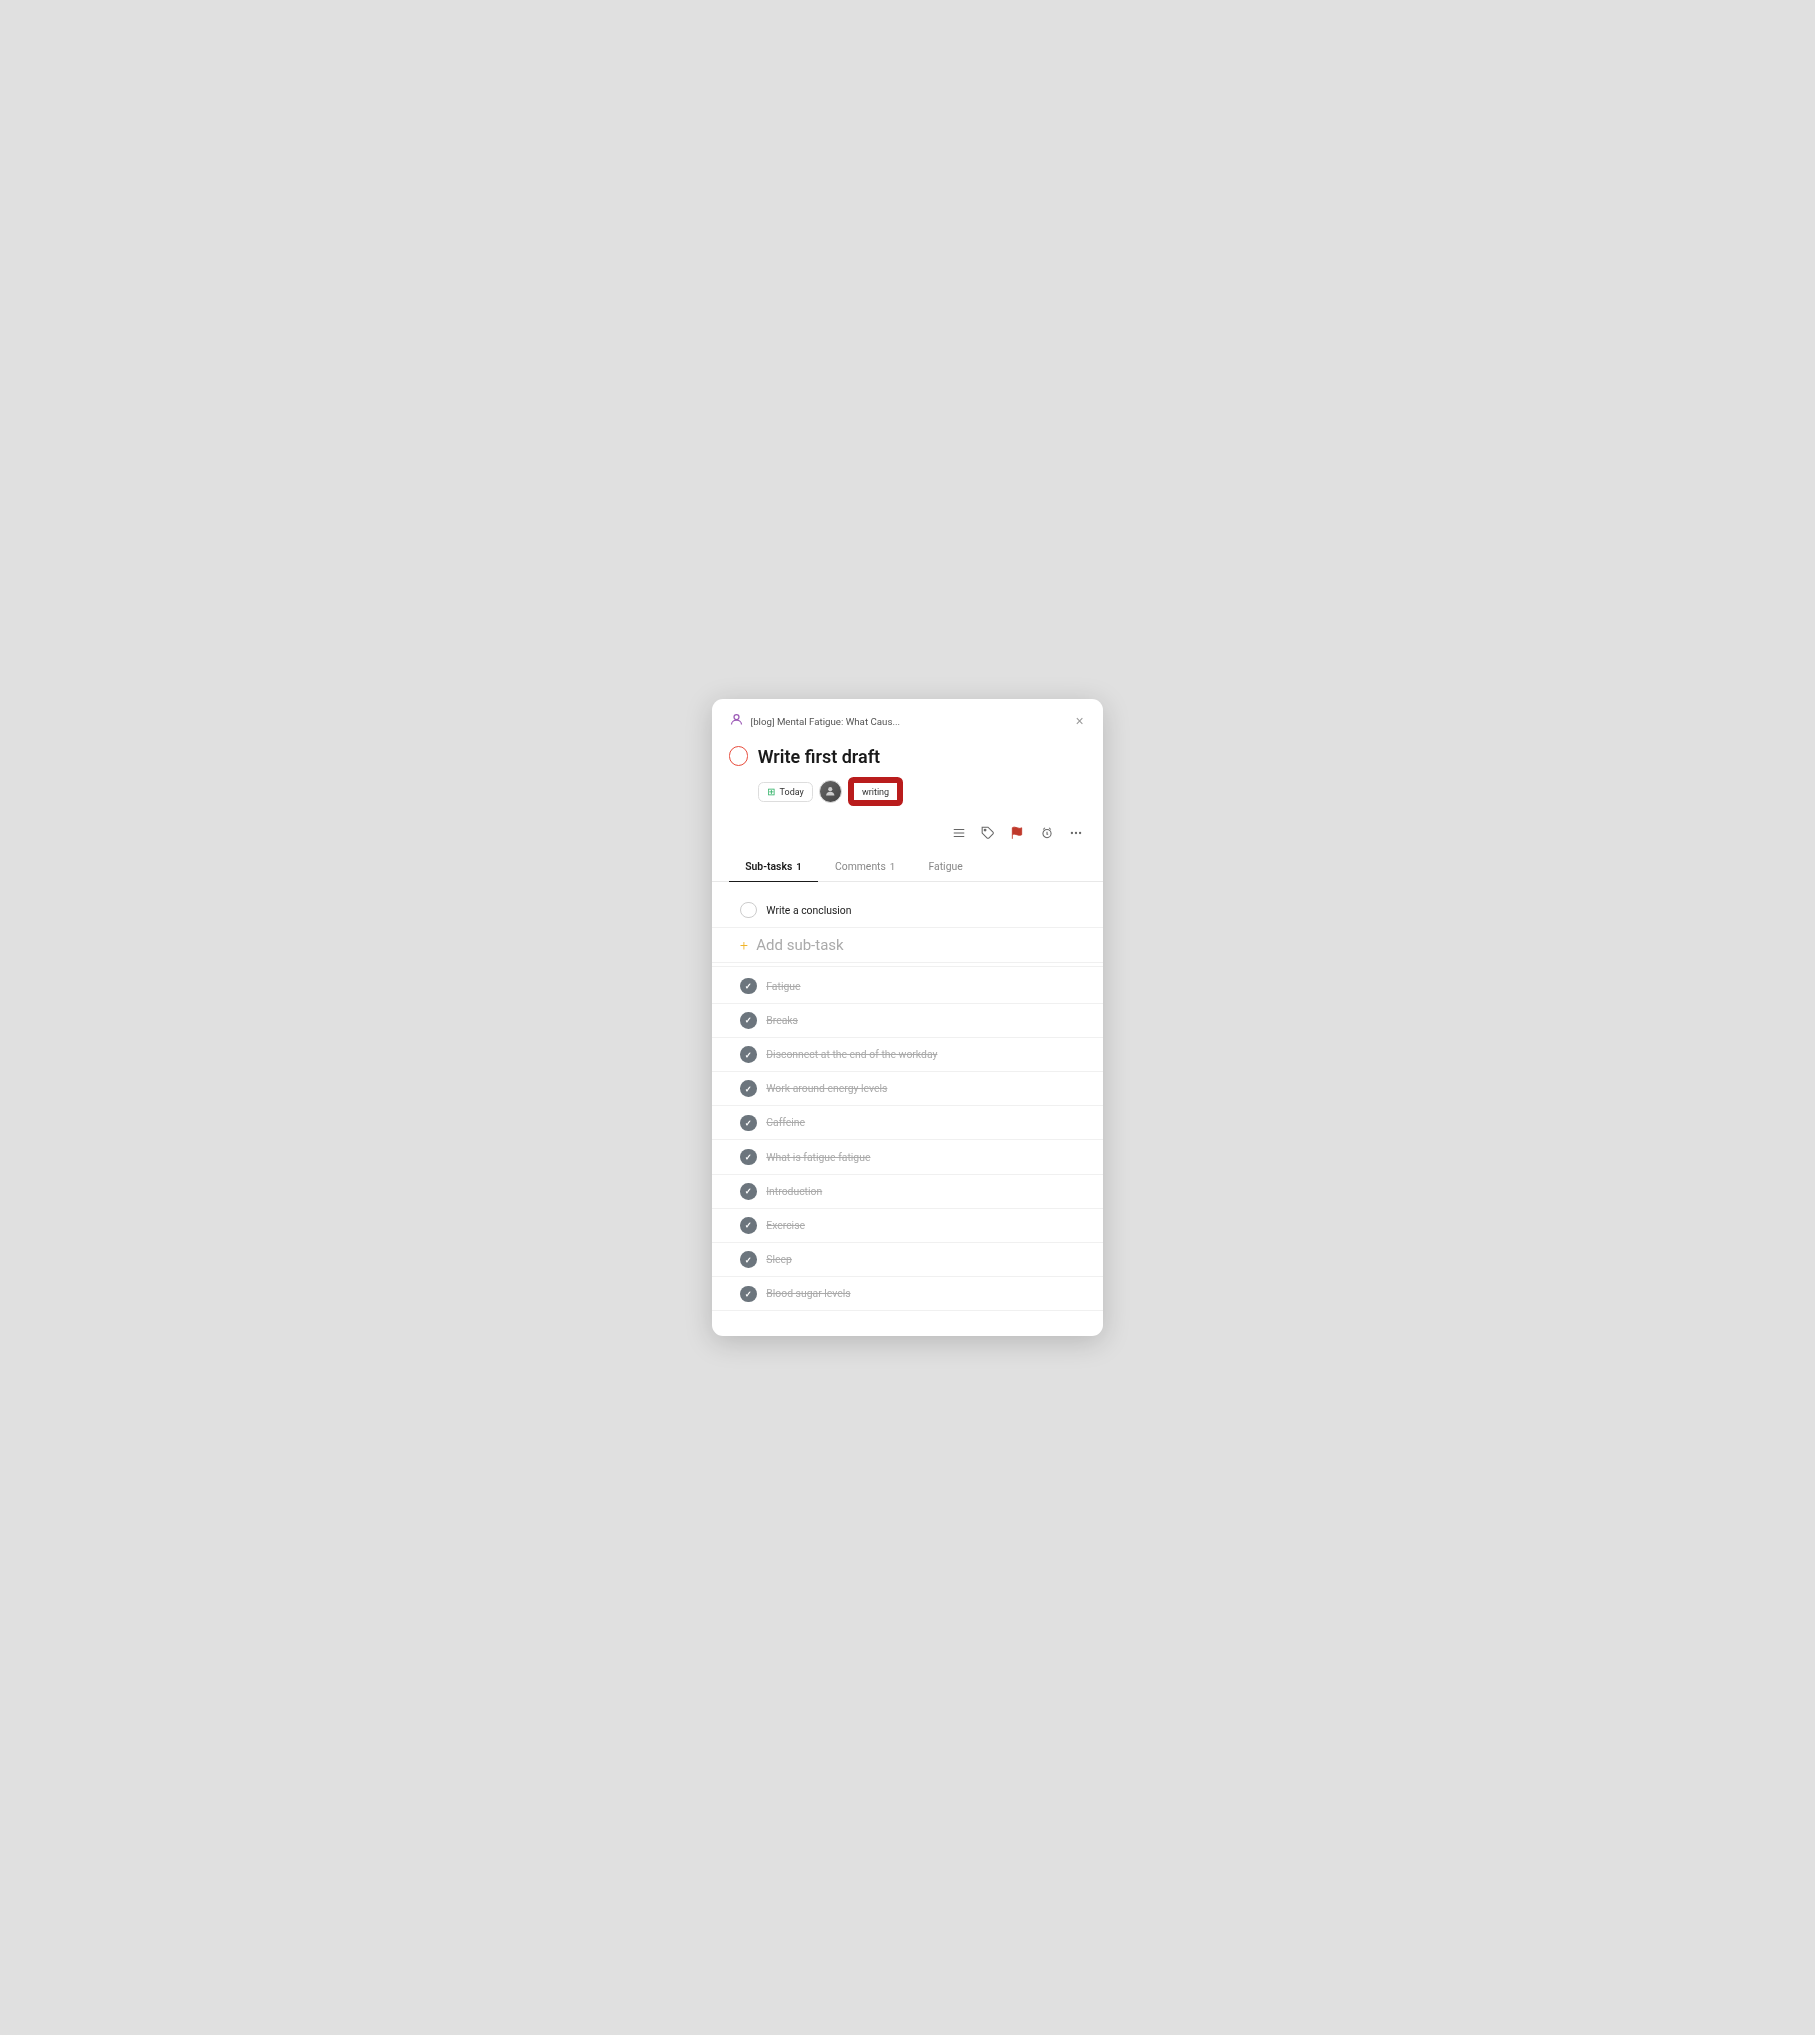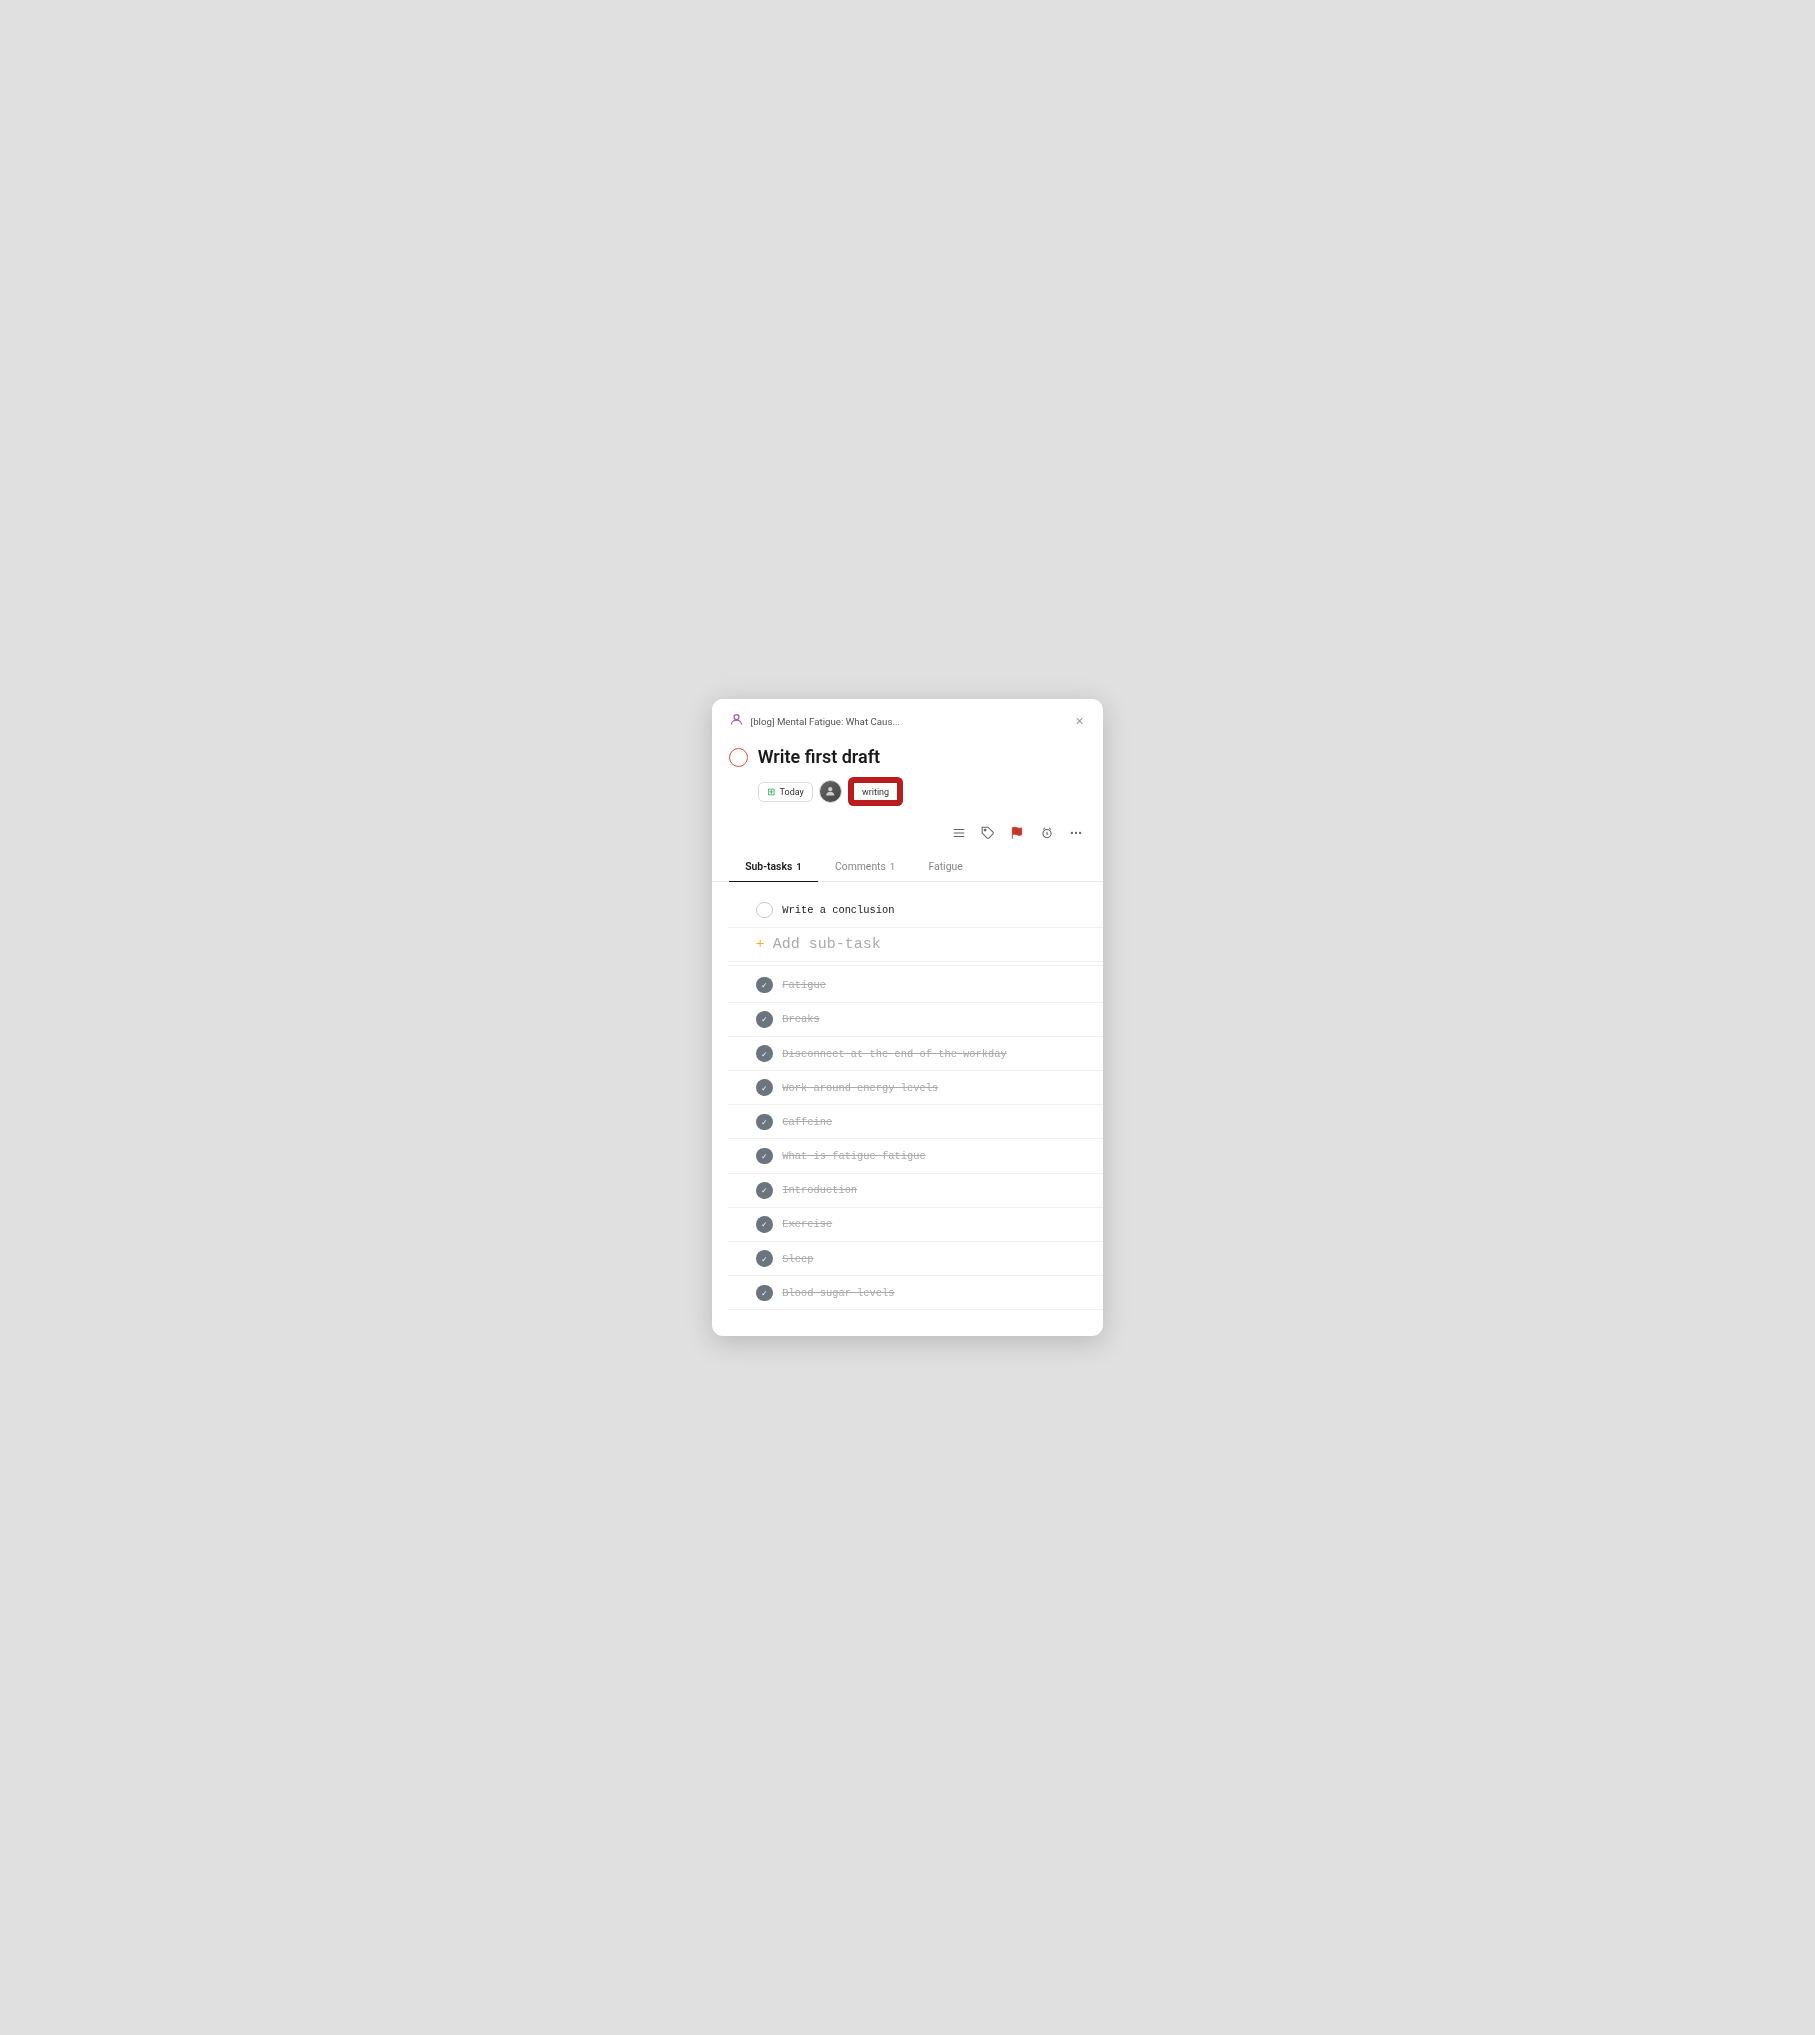--- a/index.html
+++ b/index.html
@@ -60,21 +60,21 @@
       cursor: pointer;
       color: #999;
       font-size: 14px;
       line-height: 1;
       padding: 2.8px;
       border-radius: 2.8px;
     }
 
     .task-title-section {
       display: flex;
-      align-items: flex-end;
+      align-items: flex-start;
       gap: 9.7px;
       padding: 7px 16.6px 9.7px 16.6px;
     }
 
     .task-circle {
       width: 19.4px;
       height: 19.4px;
       border-radius: 50%;
       border: 1.7px solid #e74c3c;
       background: white;
@@ -194,23 +194,22 @@
       border-bottom: 1.7px solid #1a1a1a;
     }
 
     .tab-count {
       font-size: 9.7px;
       color: inherit;
       margin-left: 1.4px;
     }
 
     .subtasks-content {
-      padding: 11px 0 0 16px;
+      padding: 11px 0 0 0;
       flex: 1;
-      font-family: Liberation Mono, monospace;
     }
 
     .subtask-item {
       display: flex;
       align-items: center;
       gap: 9.7px;
       padding: 8.3px 16.6px 8.3px 28px;
       border-bottom: 0.7px solid #f0f0f0;
       cursor: pointer;
     }

